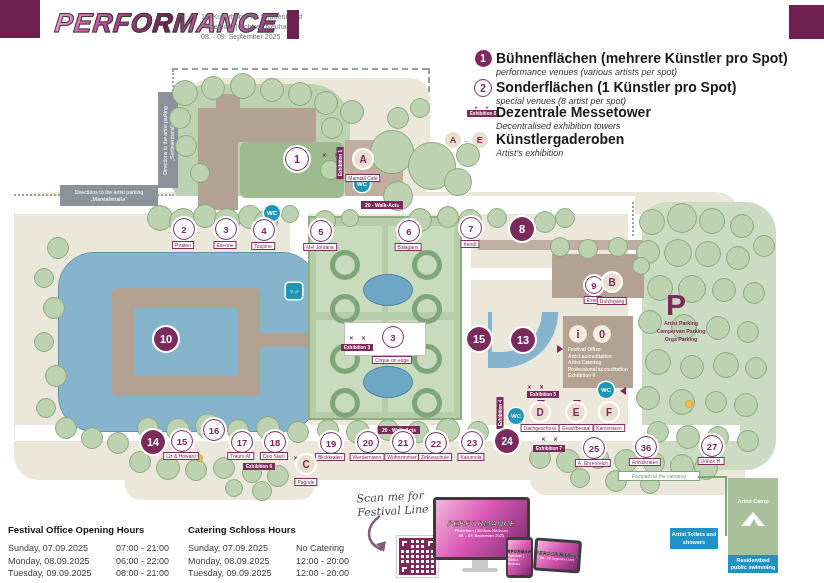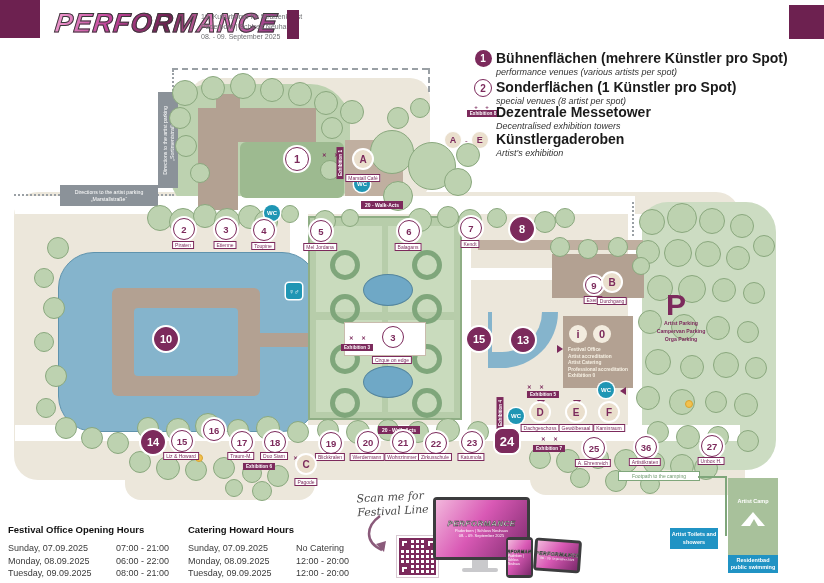--- a/index.html
+++ b/index.html
@@ -391,21 +391,21 @@
       <div class="spot" style="left: 320px; top: 432px; height: 20px; width: 20px; font-size: 9.5px;">19</div>
       <div class="vlabel" style="left: 330px; top: 453px;">Blickkralen</div>
       <div class="spot" style="left: 357px; top: 431px; height: 20px; width: 20px; font-size: 9.5px;">20</div>
       <div class="vlabel" style="left: 367px; top: 453px;">Werdermann</div>
       <div class="spot" style="left: 392px; top: 431px; height: 20px; width: 20px; font-size: 9.5px;">21</div>
       <div class="vlabel" style="left: 402px; top: 453px;">Wohnzimmer</div>
       <div class="spot" style="left: 425px; top: 432px; height: 20px; width: 20px; font-size: 9.5px;">22</div>
       <div class="vlabel" style="left: 435px; top: 453px;">Zirkusschule</div>
       <div class="spot" style="left: 461px; top: 431px; height: 20px; width: 20px; font-size: 9.5px;">23</div>
       <div class="vlabel" style="left: 471px; top: 453px;">Katumola</div>
-      <div class="spot filled" style="left: 495px; top: 429px; height: 22px; width: 22px; font-size: 13px; border-radius: 7px;">24</div>
+      <div class="spot filled" style="left: 495px; top: 429px; height: 22px; width: 22px; font-size: 10px;">24</div>
       <div class="spot" style="left: 583px; top: 437px; height: 20px; width: 20px; font-size: 9.5px;">25</div>
       <div class="vlabel" style="left: 593px; top: 459px;">A. Ehrenreich</div>
       <div class="spot" style="left: 635px; top: 436px; height: 20px; width: 20px; font-size: 9.5px;">36</div>
       <div class="vlabel" style="left: 645px; top: 458px;">Artistikraten</div>
       <div class="spot" style="left: 701px; top: 435px; height: 20px; width: 20px; font-size: 9.5px;">27</div>
       <div class="vlabel" style="left: 711px; top: 457px;">Unbox H.</div>
       <div class="wardrobe" style="left: 354px; top: 150px; height: 18px; width: 18px; font-size: 10px;">A</div>
       <div class="vlabel" style="left: 363px; top: 174px;">Marstall Café</div>
       <div class="wardrobe" style="left: 603px; top: 273px; height: 18px; width: 18px; font-size: 10px;">B</div>
       <div class="vlabel" style="left: 612px; top: 297px;">Durchgang</div>
@@ -450,21 +450,21 @@
     <div class="hrow">
         <span class="hday">Monday, 08.09.2025</span>
         <span>06:00 - 22:00</span>
       </div>
     <div class="hrow">
         <span class="hday">Tuesday, 09.09.2025</span>
         <span>08:00 - 21:00</span>
       </div>
   </div>
   <div class="hours" style="left:188px;top:524px;">
-    <div class="t">Catering Howard Hours</div>
+    <div class="t">Catering Schloss Hours</div>
     <div class="hrow">
         <span class="hday">Sunday, 07.09.2025</span>
         <span>No Catering</span>
       </div>
     <div class="hrow">
         <span class="hday">Monday, 08.09.2025</span>
         <span>12:00 - 20:00</span>
       </div>
     <div class="hrow">
         <span class="hday">Tuesday, 09.09.2025</span>

